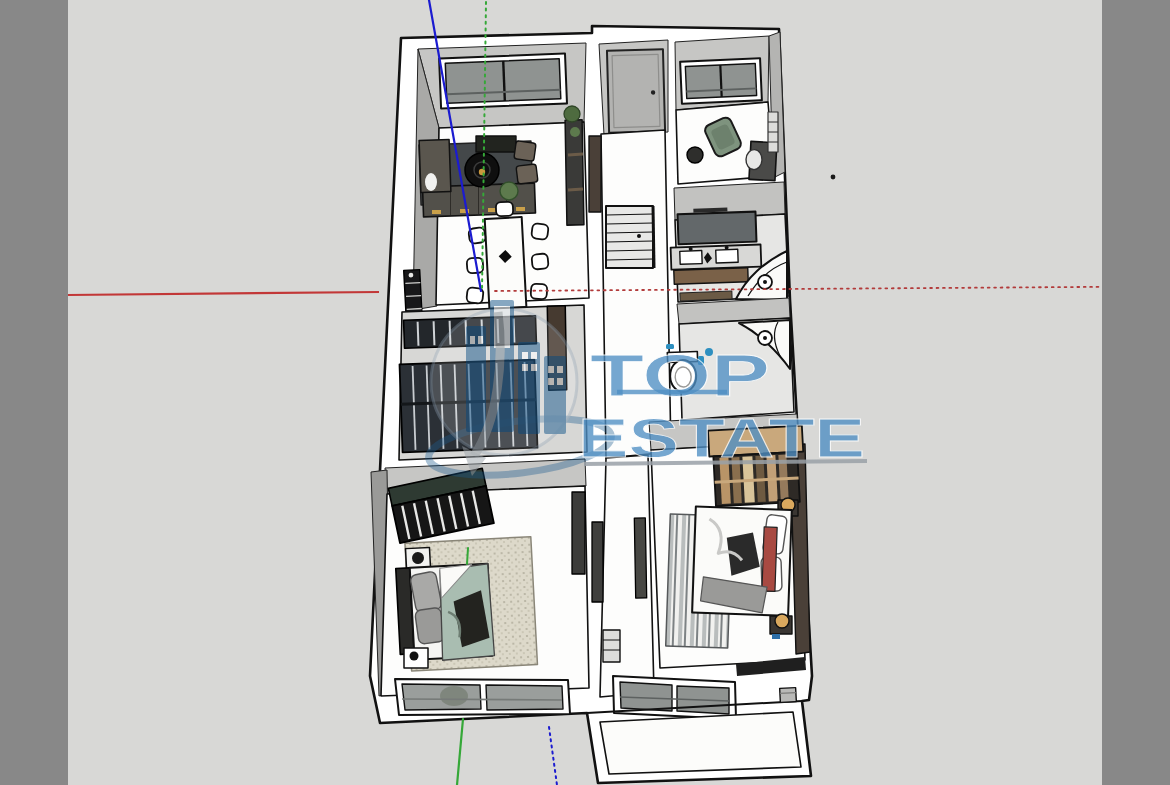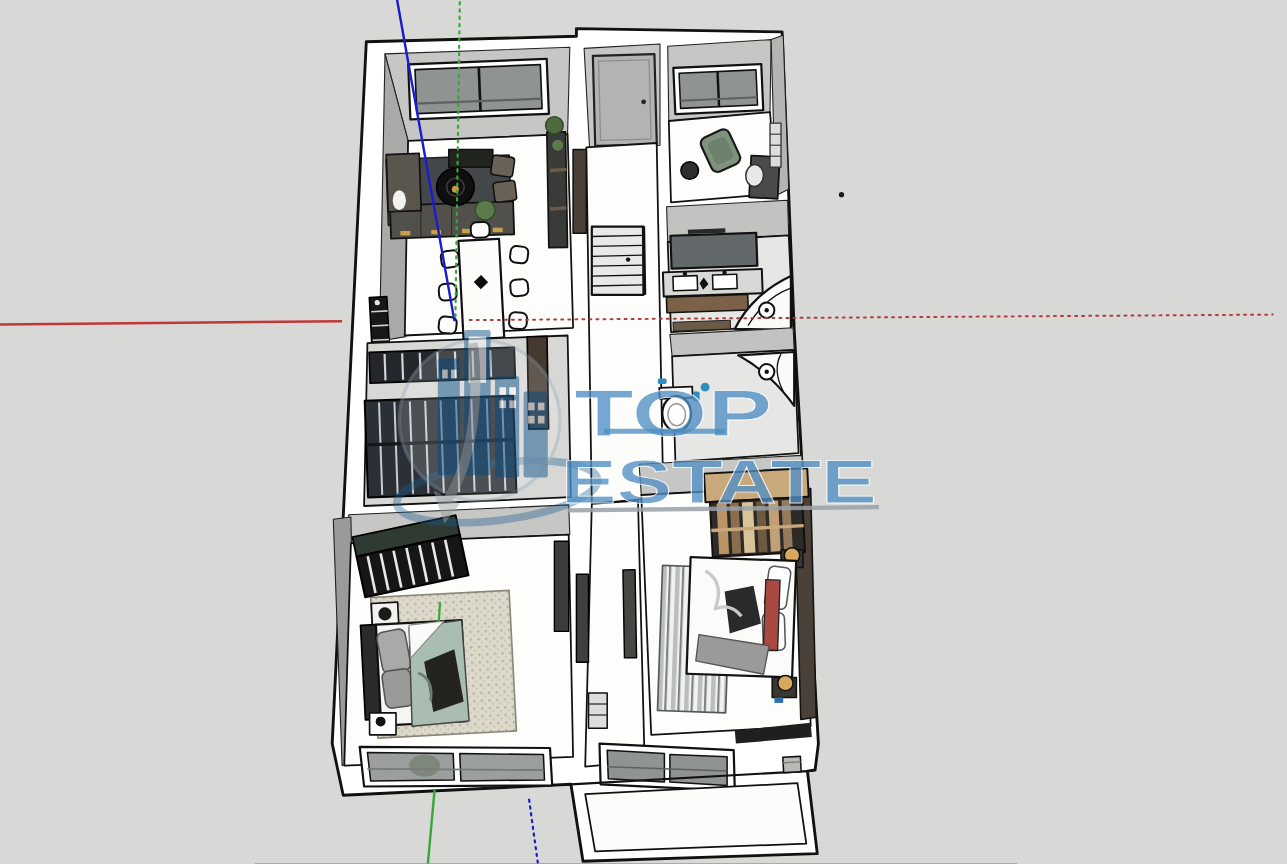--- a/index.html
+++ b/index.html
@@ -1,16 +1,16 @@
 <!DOCTYPE html>
 <html><head>
 <meta charset="utf-8">
 <style>
   html,body{margin:0;padding:0;background:#888;}
-  .stage{width:1170px;height:785px;margin:0 auto;position:relative;overflow:hidden;
+  .stage{width:1034px;height:785px;margin:0 auto;position:relative;overflow:hidden;
          font-family:"Liberation Sans", sans-serif;}
   .stage svg{display:block;width:1170px;height:785px;}
   text.wm{font-family:"Liberation Sans", sans-serif;font-weight:bold;}
 </style>
 </head>
 <body>
 
 <div class="stage">
 <svg viewBox="0 0 1170 785" xmlns="http://www.w3.org/2000/svg">
   <defs>

